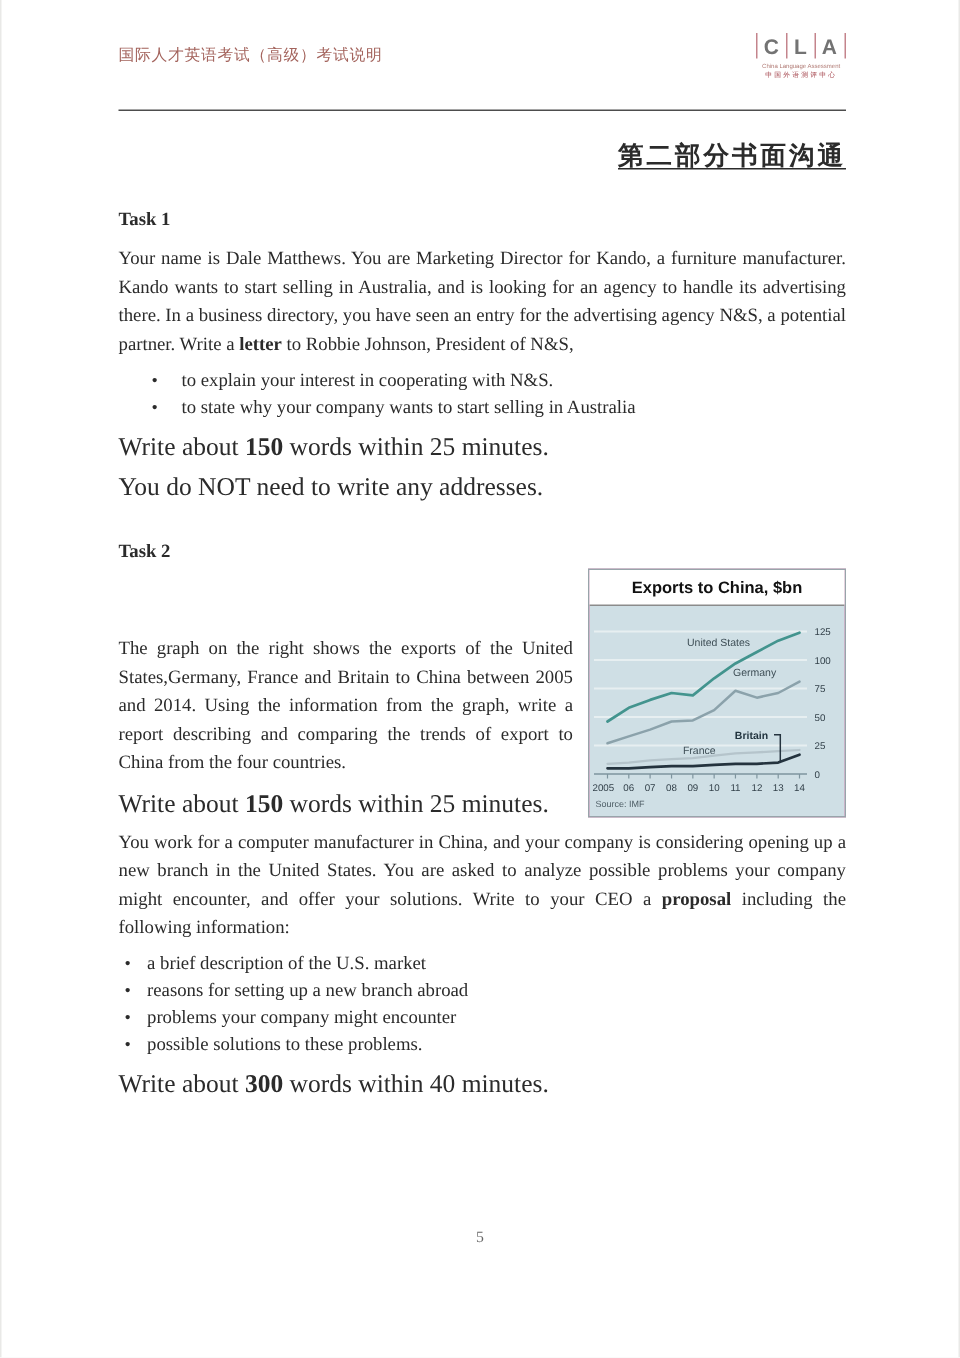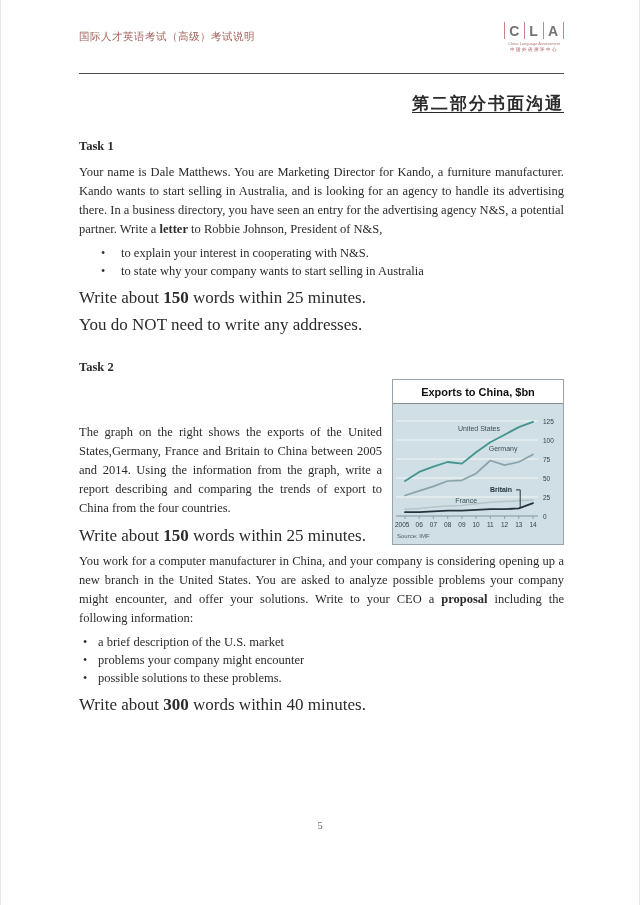--- a/index.html
+++ b/index.html
@@ -140,20 +140,21 @@
             <text class="src" x="4" y="134">Source: IMF</text>
           </svg>
       </div>
     </div>
   </section>
 
   <section>
     <p class="body"><span>You work for a computer manufacturer in China, and your company is considering opening up a new branch in the United States. You are asked to analyze possible problems your company might encounter, and offer your solutions. Write to your CEO a </span><b>proposal</b><span> including the following information:</span></p>
     <ul class="blt t3">
       <li>a brief description of the U.S. market</li>
+      <li>reasons for setting up a new branch abroad</li>
       <li>problems your company might encounter</li>
       <li>possible solutions to these problems.</li>
     </ul>
     <p class="note"><span>Write about </span><b>300</b><span> words within 40 minutes.</span></p>
   </section>
 
   <div class="page-num">5</div>
 </div>
 
 </body></html>

